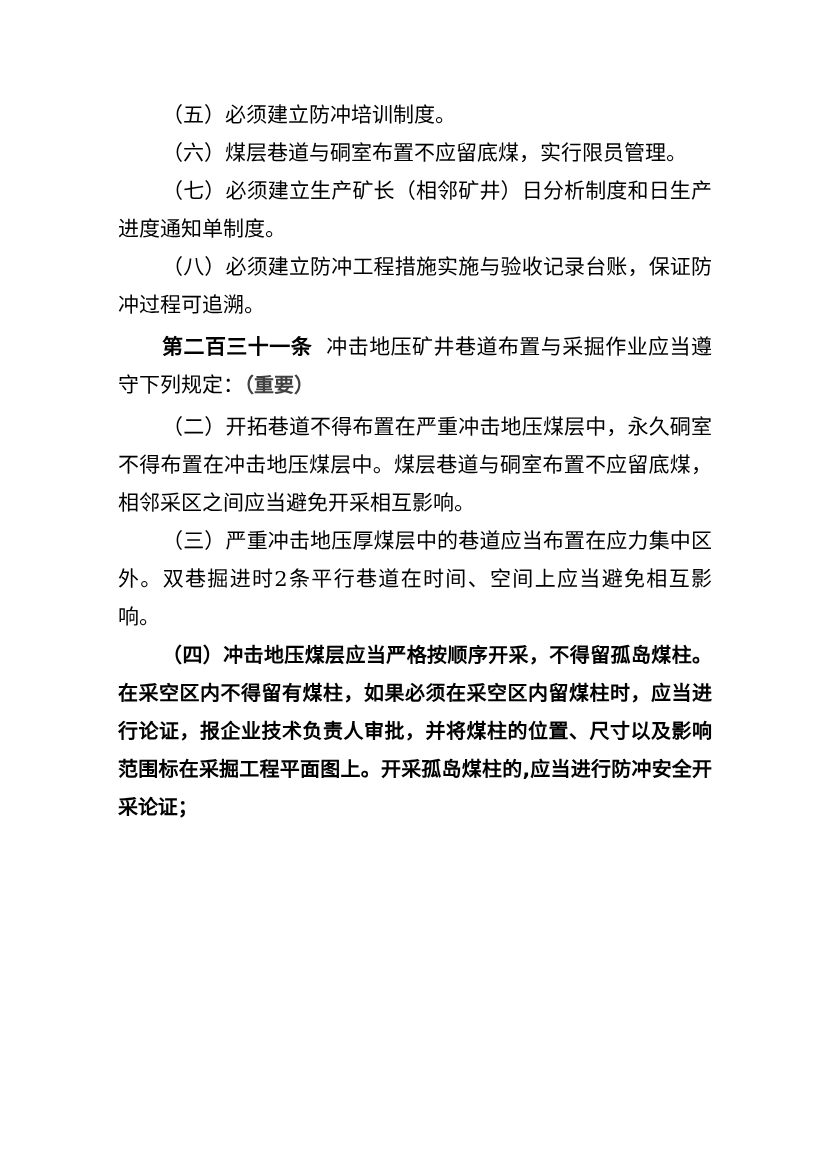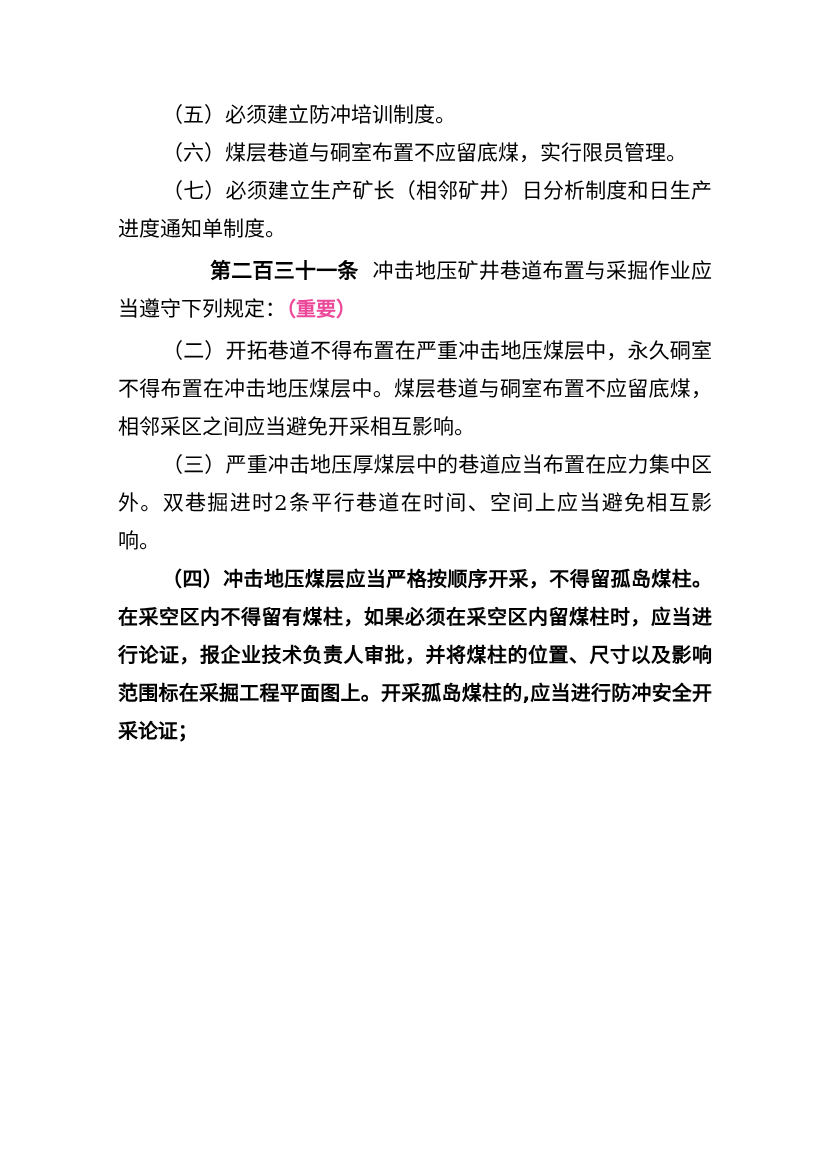--- a/index.html
+++ b/index.html
@@ -59,30 +59,29 @@
     text-justify: inter-ideograph;
     text-indent: 44px;
     word-break: break-all;
   }
 
   .article-number {
     font-family: "DejaVu Sans", "Liberation Sans", sans-serif;
     font-weight: bold;
     font-size: 21px;
     margin-right: 14px;
-    margin-left: 48px;
   }
 
   .article-body {
     font-family: "DejaVu Serif", "Liberation Serif", serif;
     font-weight: normal;
   }
 
   .emphasis-red {
-    color: #ec4899;
+    color: #404040;
     font-family: "DejaVu Sans", "Liberation Sans", sans-serif;
     font-weight: bold;
     font-size: 20px;
   }
 
   .unit {
     font-family: "DejaVu Sans", "Liberation Sans", sans-serif;
     font-size: 15px;
     letter-spacing: -0.5px;
   }
@@ -93,20 +92,21 @@
 
 <div class="page">
   <div class="text-column">
 
     <p class="para">（五）必须建立防冲培训制度。</p>
 
     <p class="para">（六）煤层巷道与硐室布置不应留底煤，实行限员管理。</p>
 
     <p class="para">（七）必须建立生产矿长（相邻矿井）日分析制度和日生产进度通知单制度。</p>
 
+    <p class="para">（八）必须建立防冲工程措施实施与验收记录台账，保证防冲过程可追溯。</p>
 
     <div class="gap-md"></div>
 
     <p class="article"><span class="article-number">第二百三十一条</span><span class="article-body">冲击地压矿井巷道布置与采掘作业应当遵守下列规定：</span><span class="emphasis-red">（重要）</span></p>
 
     <div class="gap-md"></div>
 
 
     <p class="para">（二）开拓巷道不得布置在严重冲击地压煤层中，永久硐室不得布置在冲击地压煤层中。煤层巷道与硐室布置不应留底煤，相邻采区之间应当避免开采相互影响。</p>
 

